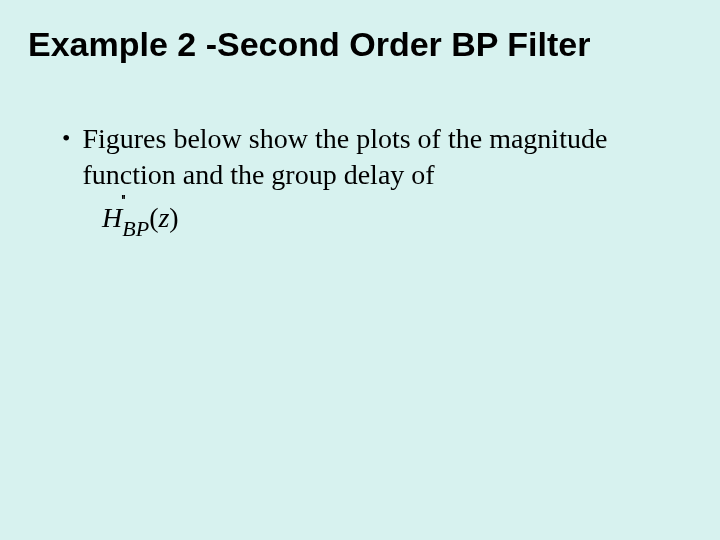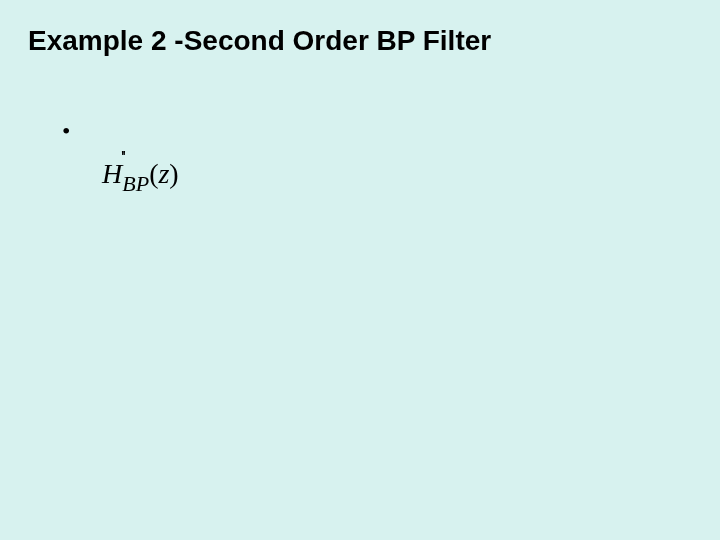--- a/index.html
+++ b/index.html
@@ -16,21 +16,21 @@
       overflow: hidden;
     }
     .slide {
       width: 100%;
       height: 100%;
       padding: 24px 24px 0 24px;
     }
     .title {
       font-family: Arial, Helvetica, sans-serif;
       font-weight: 700;
-      font-size: 28px;
+      font-size: 34px;
       line-height: 1.2;
       margin-bottom: 56px;
       margin-left: 4px;
     }
     .bullet-row {
       display: flex;
       align-items: flex-start;
       padding-left: 32px;
       padding-right: 40px;
     }
@@ -77,18 +77,19 @@
     }
   </style>
 </head>
 <body>
 
 <div class="slide">
   <h1 class="title">Example 2 -Second Order BP Filter</h1>
 
   <div class="bullet-row">
     <span class="bullet-dot">•</span>
+    <span class="bullet-text">Figures below show the plots of the magnitude function and the group delay of</span>
   </div>
 
   <div class="formula">
     <span class="H">H</span><span class="dblprime">''</span><span class="sub">BP</span><span class="paren">(</span><span class="z">z</span><span class="paren">)</span>
   </div>
 </div>
 
 </body></html>

